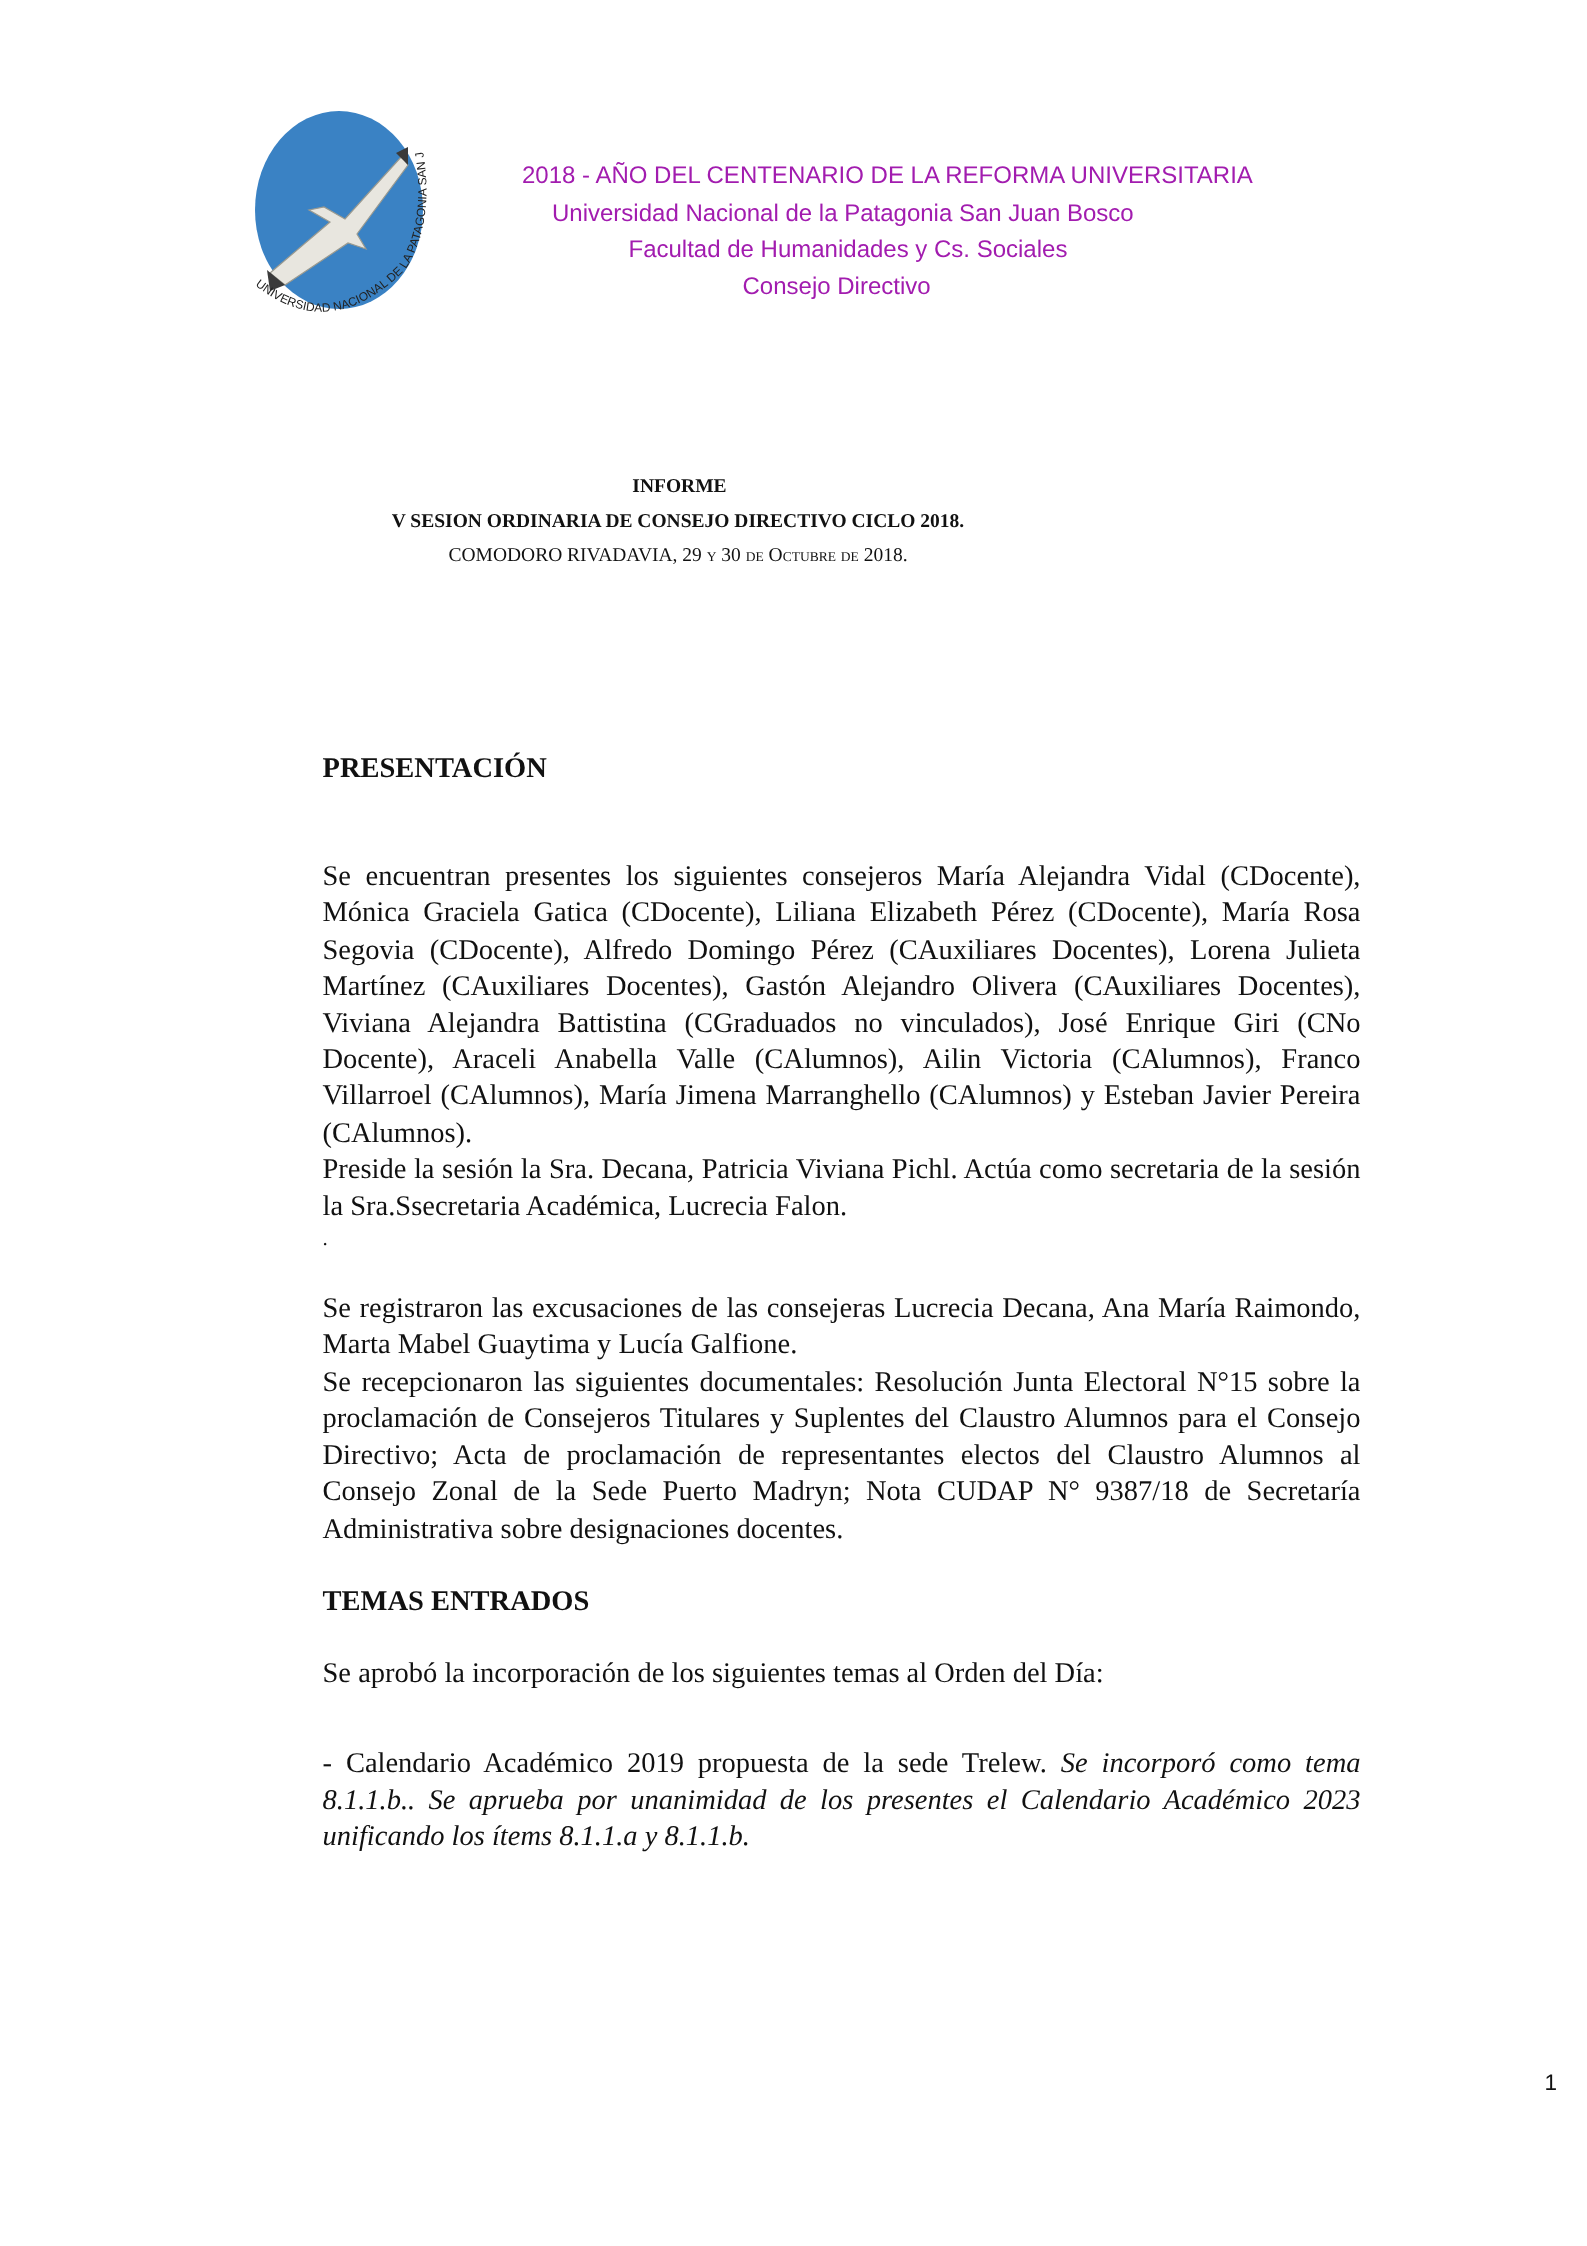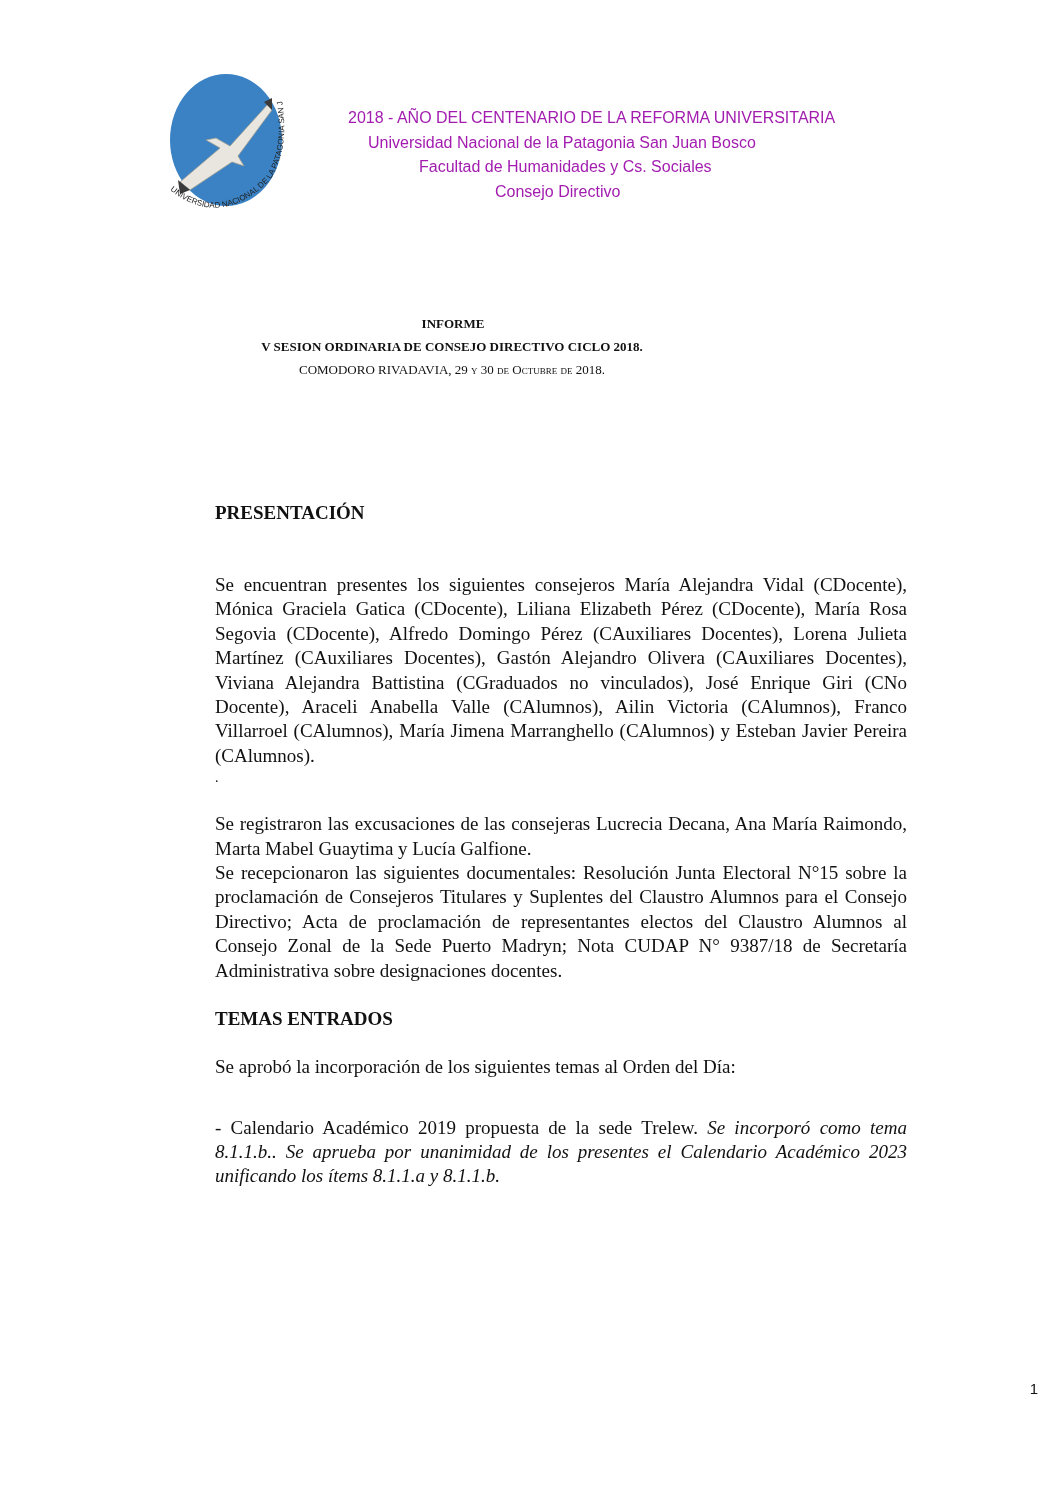--- a/index.html
+++ b/index.html
@@ -50,20 +50,21 @@
   <div class="t1">INFORME</div>
   <div class="t2">V SESION ORDINARIA DE CONSEJO DIRECTIVO CICLO 2018.</div>
   <div class="t3">COMODORO RIVADAVIA, 29 y 30 de Octubre de 2018.</div>
 </div>
 
 <div class="content">
   <h2>PRESENTACIÓN</h2>
   <div class="gap-h"></div>
   <div class="gap-p"></div>
   <p>Se encuentran presentes los siguientes consejeros María Alejandra Vidal (CDocente), Mónica Graciela Gatica (CDocente), Liliana Elizabeth Pérez (CDocente), María Rosa Segovia (CDocente), Alfredo Domingo Pérez (CAuxiliares Docentes), Lorena Julieta Martínez (CAuxiliares Docentes), Gastón Alejandro Olivera (CAuxiliares Docentes), Viviana Alejandra Battistina (CGraduados no vinculados), José Enrique Giri (CNo Docente), Araceli Anabella Valle (CAlumnos), Ailin Victoria (CAlumnos), Franco Villarroel (CAlumnos), María Jimena Marranghello (CAlumnos) y Esteban Javier Pereira (CAlumnos).</p>
+  <p>Preside la sesión la Sra. Decana, Patricia Viviana Pichl. Actúa como secretaria de la sesión la Sra.Ssecretaria Académica, Lucrecia Falon.</p>
   <div class="dot">.</div>
   <div class="gap-h"></div>
   <p>Se registraron las excusaciones de las consejeras Lucrecia Decana, Ana María Raimondo, Marta Mabel Guaytima y Lucía Galfione.</p>
   <p>Se recepcionaron las siguientes documentales: Resolución Junta Electoral N°15 sobre la proclamación de Consejeros Titulares y Suplentes del Claustro Alumnos para el Consejo Directivo; Acta de proclamación de representantes electos del Claustro Alumnos al Consejo Zonal de la Sede Puerto Madryn; Nota CUDAP N° 9387/18 de Secretaría Administrativa sobre designaciones docentes.</p>
   <div class="gap-p"></div>
   <h2>TEMAS ENTRADOS</h2>
   <div class="gap-h"></div>
   <p>Se aprobó la incorporación de los siguientes temas al Orden del Día:</p>
   <div class="gap-p"></div>
   <div class="gap-p" style="height:12px"></div>

